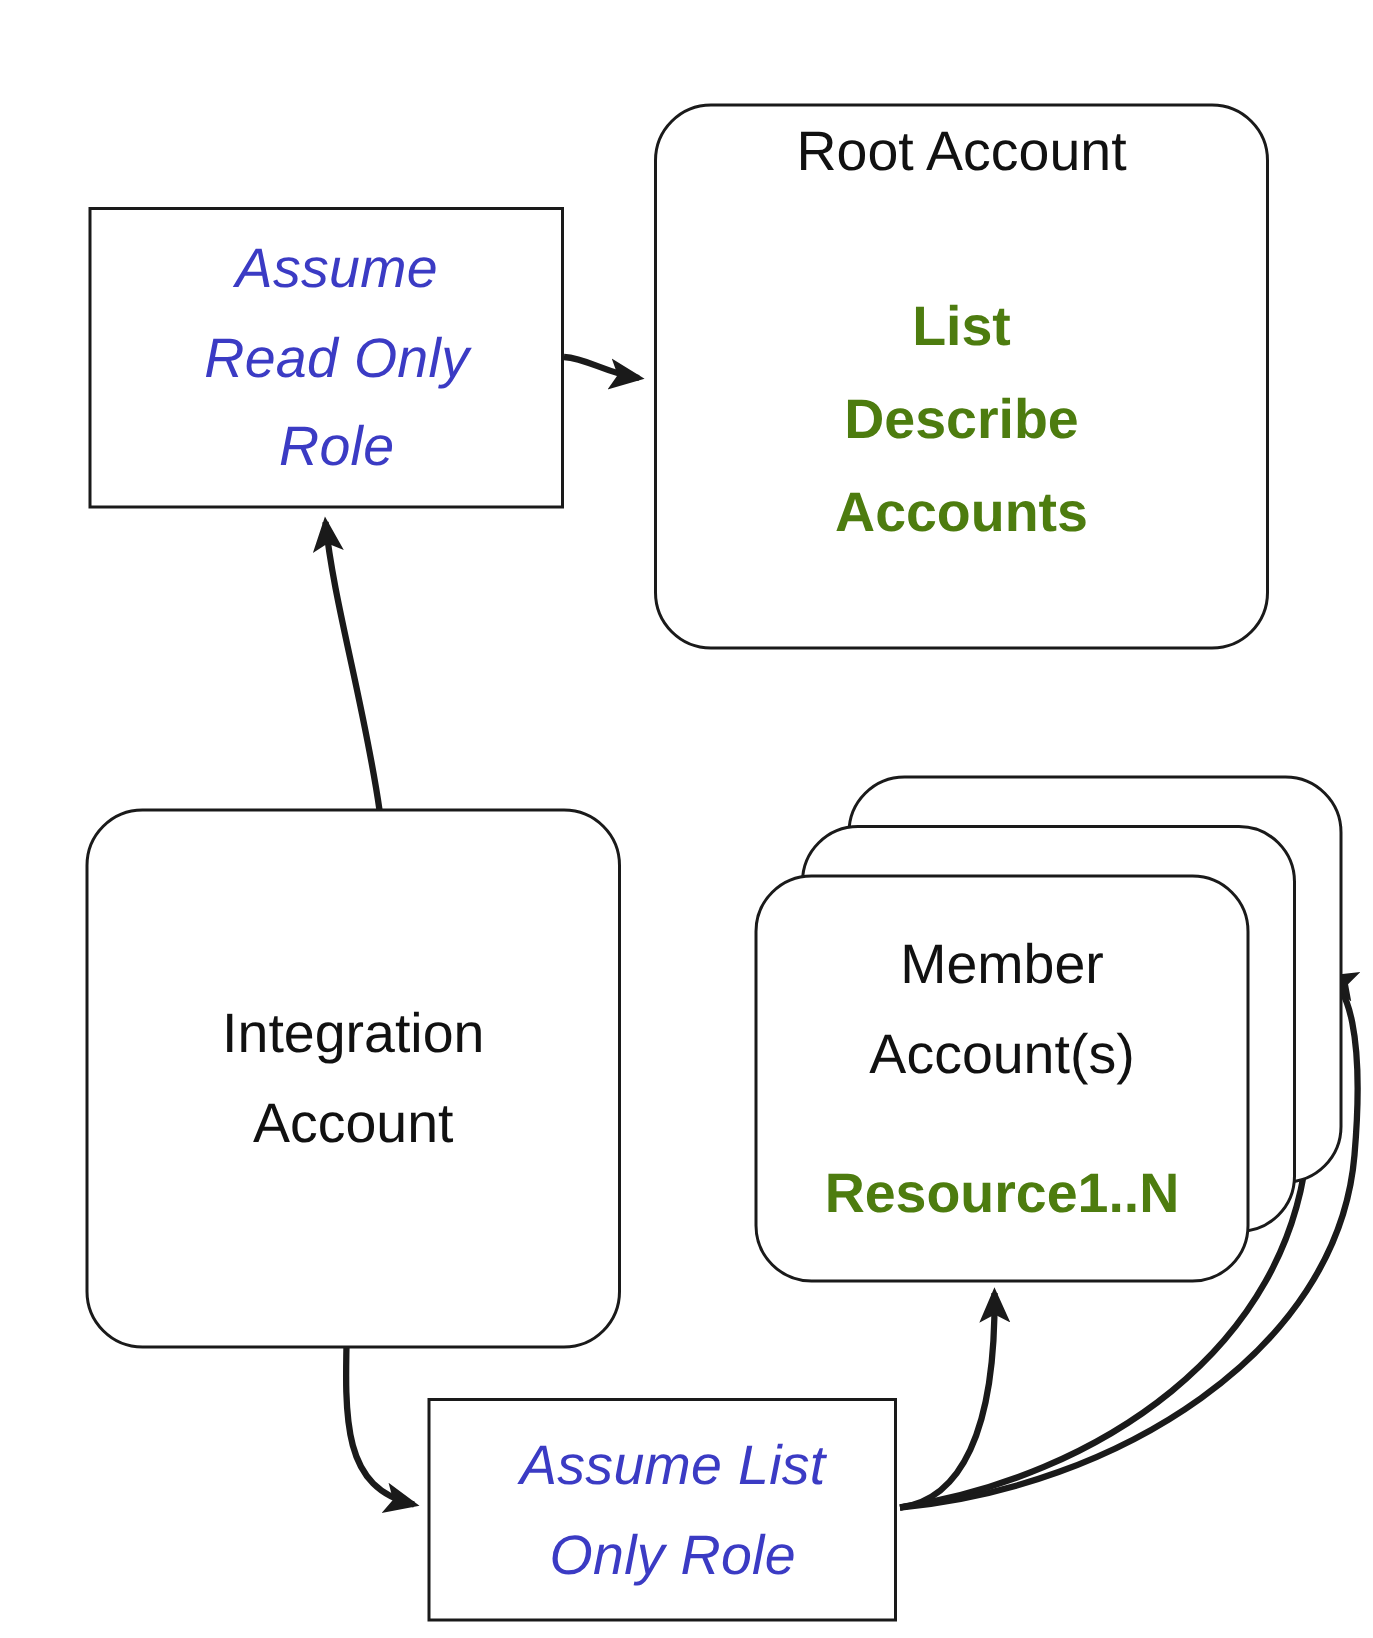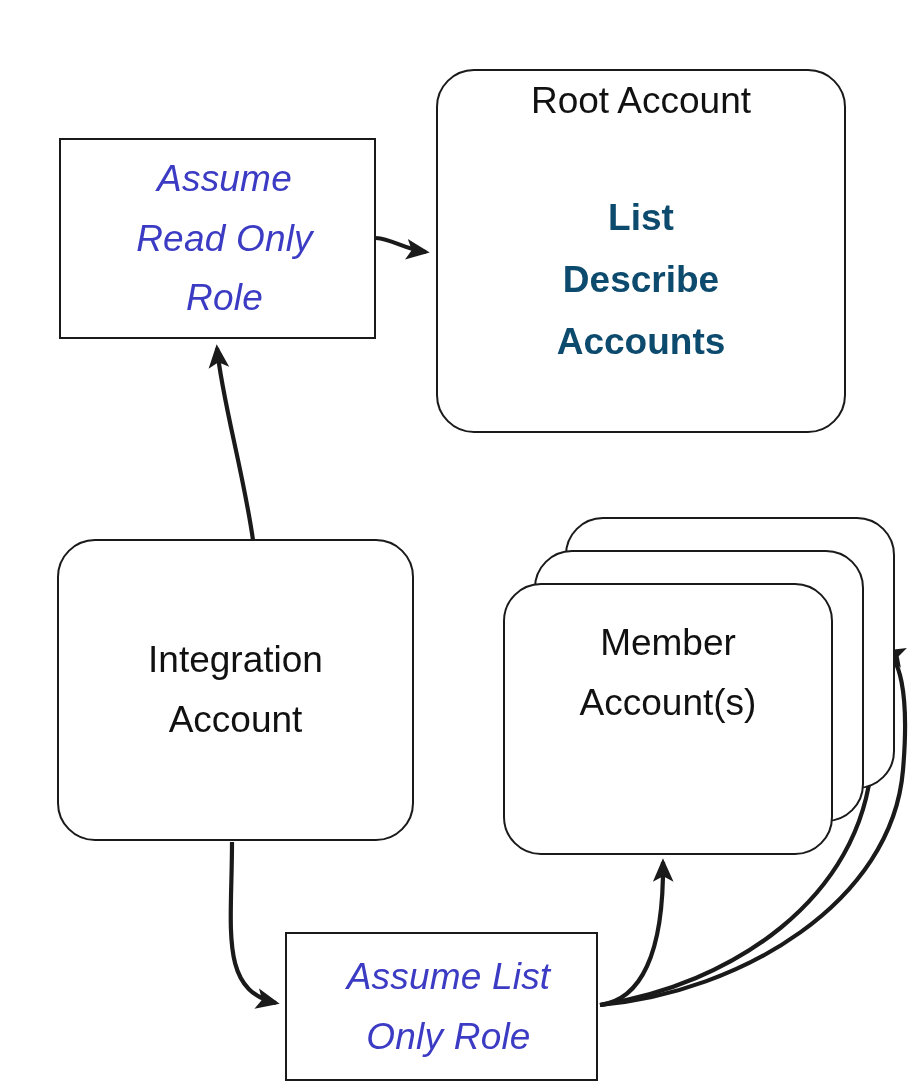--- a/index.html
+++ b/index.html
@@ -59,21 +59,21 @@
     white-space: pre-line;
   }
   .label-black {
     color: #111111;
     font-weight: 400;
     font-size: 37px;
     line-height: 1.62;
     white-space: pre-line;
   }
   .label-green {
-    color: #0c4a6e;
+    color: #4d7c0f;
     font-weight: 700;
     font-size: 37px;
     line-height: 1.68;
     white-space: pre-line;
   }
   
   #node-assume-root {
     left: 59px;
     top: 138px;
     width: 317px;
@@ -86,21 +86,21 @@
     height: 364px;
     justify-content: flex-start;
   }
   #node-root-account .label-green {
     margin-top: 56px;
   }
   #node-integration-account {
     left: 57px;
     top: 539px;
     width: 357px;
-    height: 302px;
+    height: 360px;
   }
   #node-assume-member {
     left: 285px;
     top: 932px;
     width: 313px;
     height: 149px;
   }
   
   #member-stack {
     position: absolute;
@@ -185,20 +185,21 @@
     <span class="label-black">Integration
 Account</span>
   </div>
 
   <div id="member-stack">
     <div class="member-card" id="member-card-back"></div>
     <div class="member-card" id="member-card-mid"></div>
     <div class="member-card" id="member-card-front">
       <span class="label-black">Member
 Account(s)</span>
+      <span class="label-green">Resource1..N</span>
     </div>
   </div>
 
   <div class="node rect" id="node-assume-member">
     <span class="label-blue">Assume List
 Only Role</span>
   </div>
 
 </div>
 

